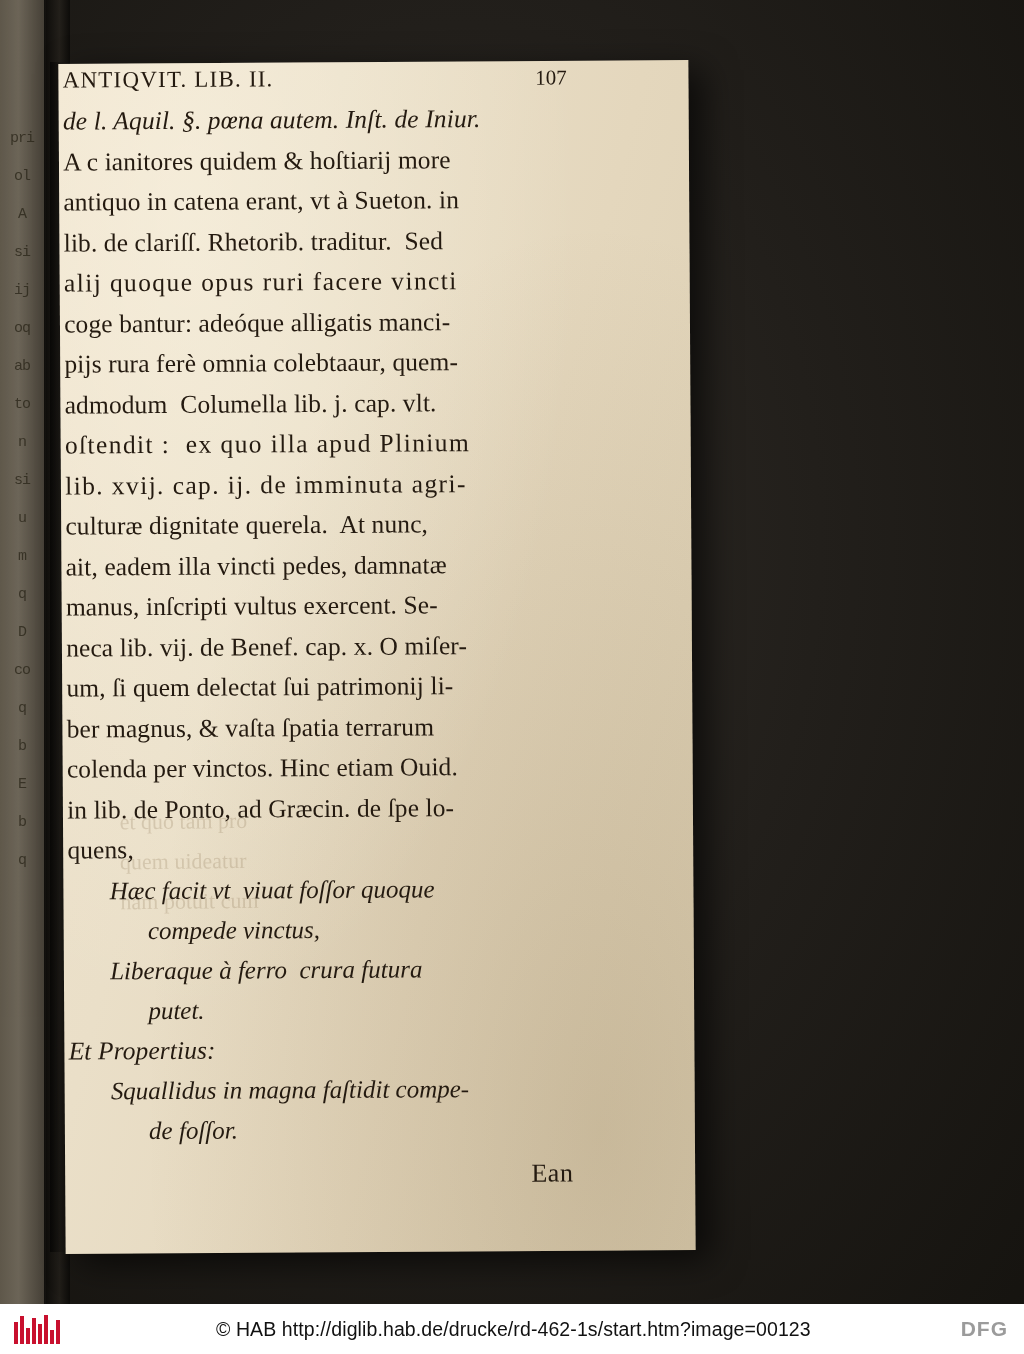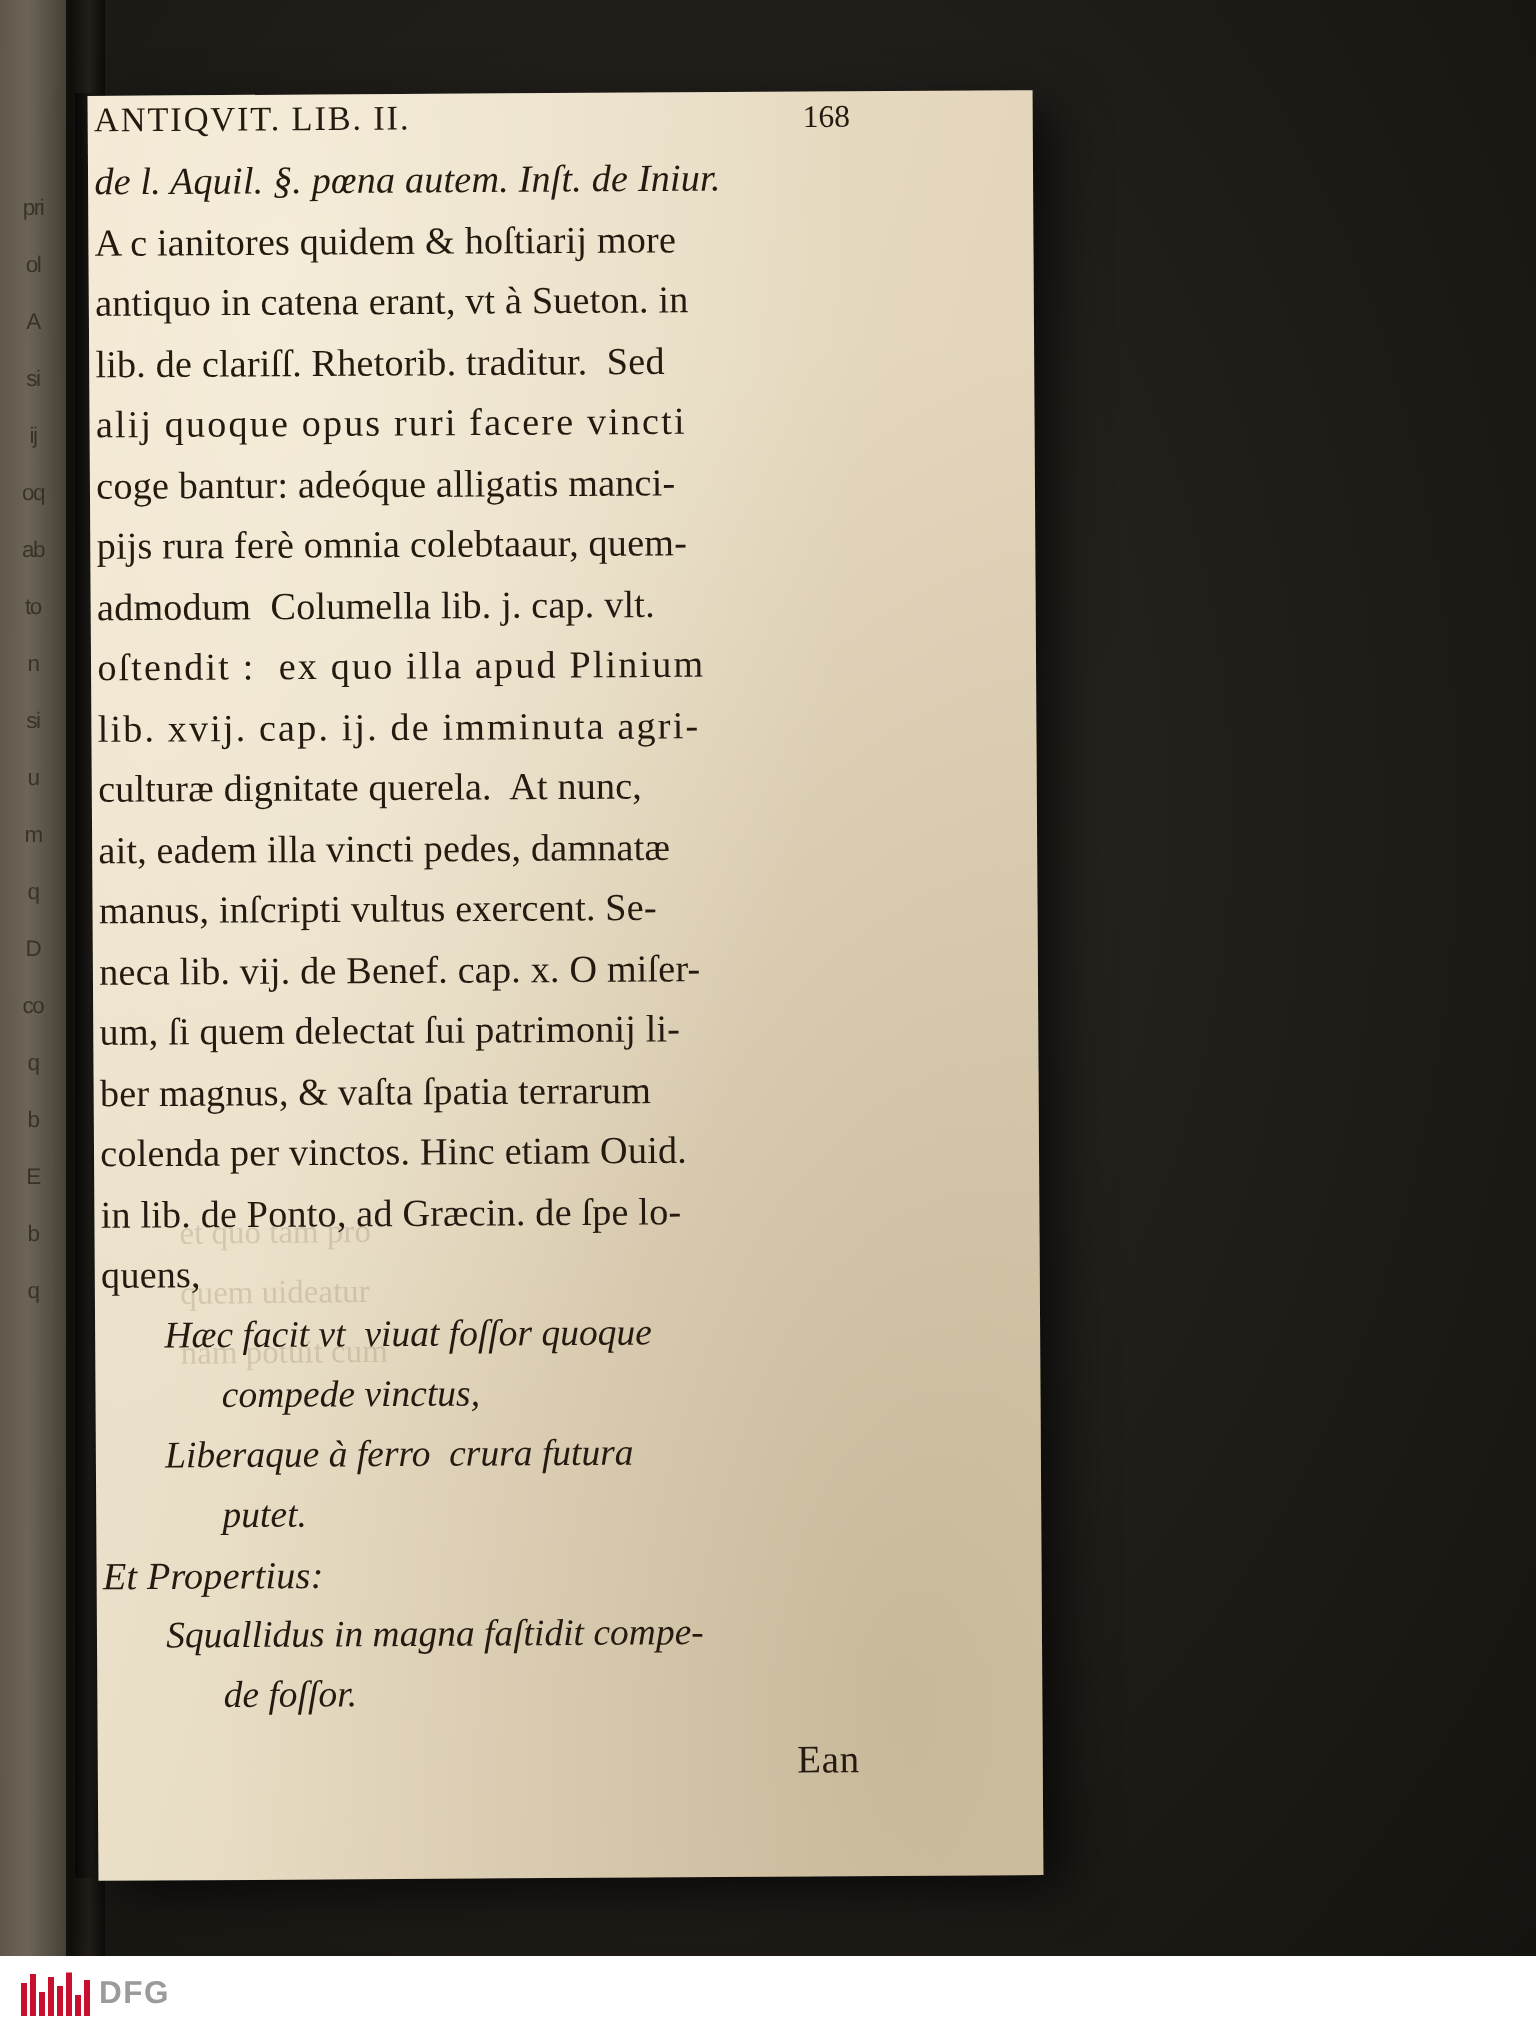--- a/index.html
+++ b/index.html
@@ -32,21 +32,21 @@
     background: linear-gradient(90deg, #6b6354 0%, #7a7263 40%, #4a443a 100%);
     opacity: .85;
   }
   .left-strip-text {
     position: absolute;
     left: 2px; top: 120px;
     width: 40px;
     color: #2b2618;
     font-size: 15px;
     line-height: 38px;
-    font-family: Liberation Sans, sans-serif;
+    font-family: Liberation Mono, monospace;
     opacity: .75;
     text-align: center;
     white-space: pre-line;
     letter-spacing: -1px;
   }
   .gutter {
     position: absolute;
     left: 44px; top: 0;
     width: 26px; height: 1304px;
     background: linear-gradient(90deg, rgba(10,9,7,.9) 0%, rgba(40,36,30,.55) 60%, rgba(10,9,7,.85) 100%);
@@ -223,21 +223,21 @@
   <div class="leaf"></div>
 
   <div class="ghost">et quo tam pro
 quem uideatur
 nam potuit cum</div>
 
   <div class="text-col">
 
     <div class="running-head">
       <span class="rh-title">ANTIQVIT. LIB. II.</span>
-      <span class="rh-folio">168</span>
+      <span class="rh-folio">107</span>
     </div>
 
     <div class="body-line it">de l. Aquil. §. pœna autem. Inſt. de Iniur.</div>
     <div class="body-line">A c ianitores quidem &amp; hoſtiarij more</div>
     <div class="body-line">antiquo in catena erant, vt à Sueton. in</div>
     <div class="body-line">lib. de clariſſ. Rhetorib. traditur.  Sed</div>
     <div class="body-line just">alij quoque opus ruri facere vincti</div>
     <div class="body-line">coge bantur: adeóque alligatis manci-</div>
     <div class="body-line">pijs rura ferè omnia colebtaaur, quem-</div>
     <div class="body-line">admodum  Columella lib. j. cap. vlt.</div>
@@ -270,17 +270,18 @@
     <div class="footer-logo-left">
       <i style="height:22px"></i>
         <i style="height:28px"></i>
         <i style="height:16px"></i>
       <i style="height:26px"></i>
         <i style="height:20px"></i>
         <i style="height:29px"></i>
       <i style="height:14px"></i>
         <i style="height:24px"></i>
     </div>
+    <div class="footer-credit">© HAB http://diglib.hab.de/drucke/rd-462-1s/start.htm?image=00123</div>
     <div class="dfg">
       <span>D</span><span>F</span><span>G</span>
     </div>
   </div>
 </div>
 
 </body></html>

